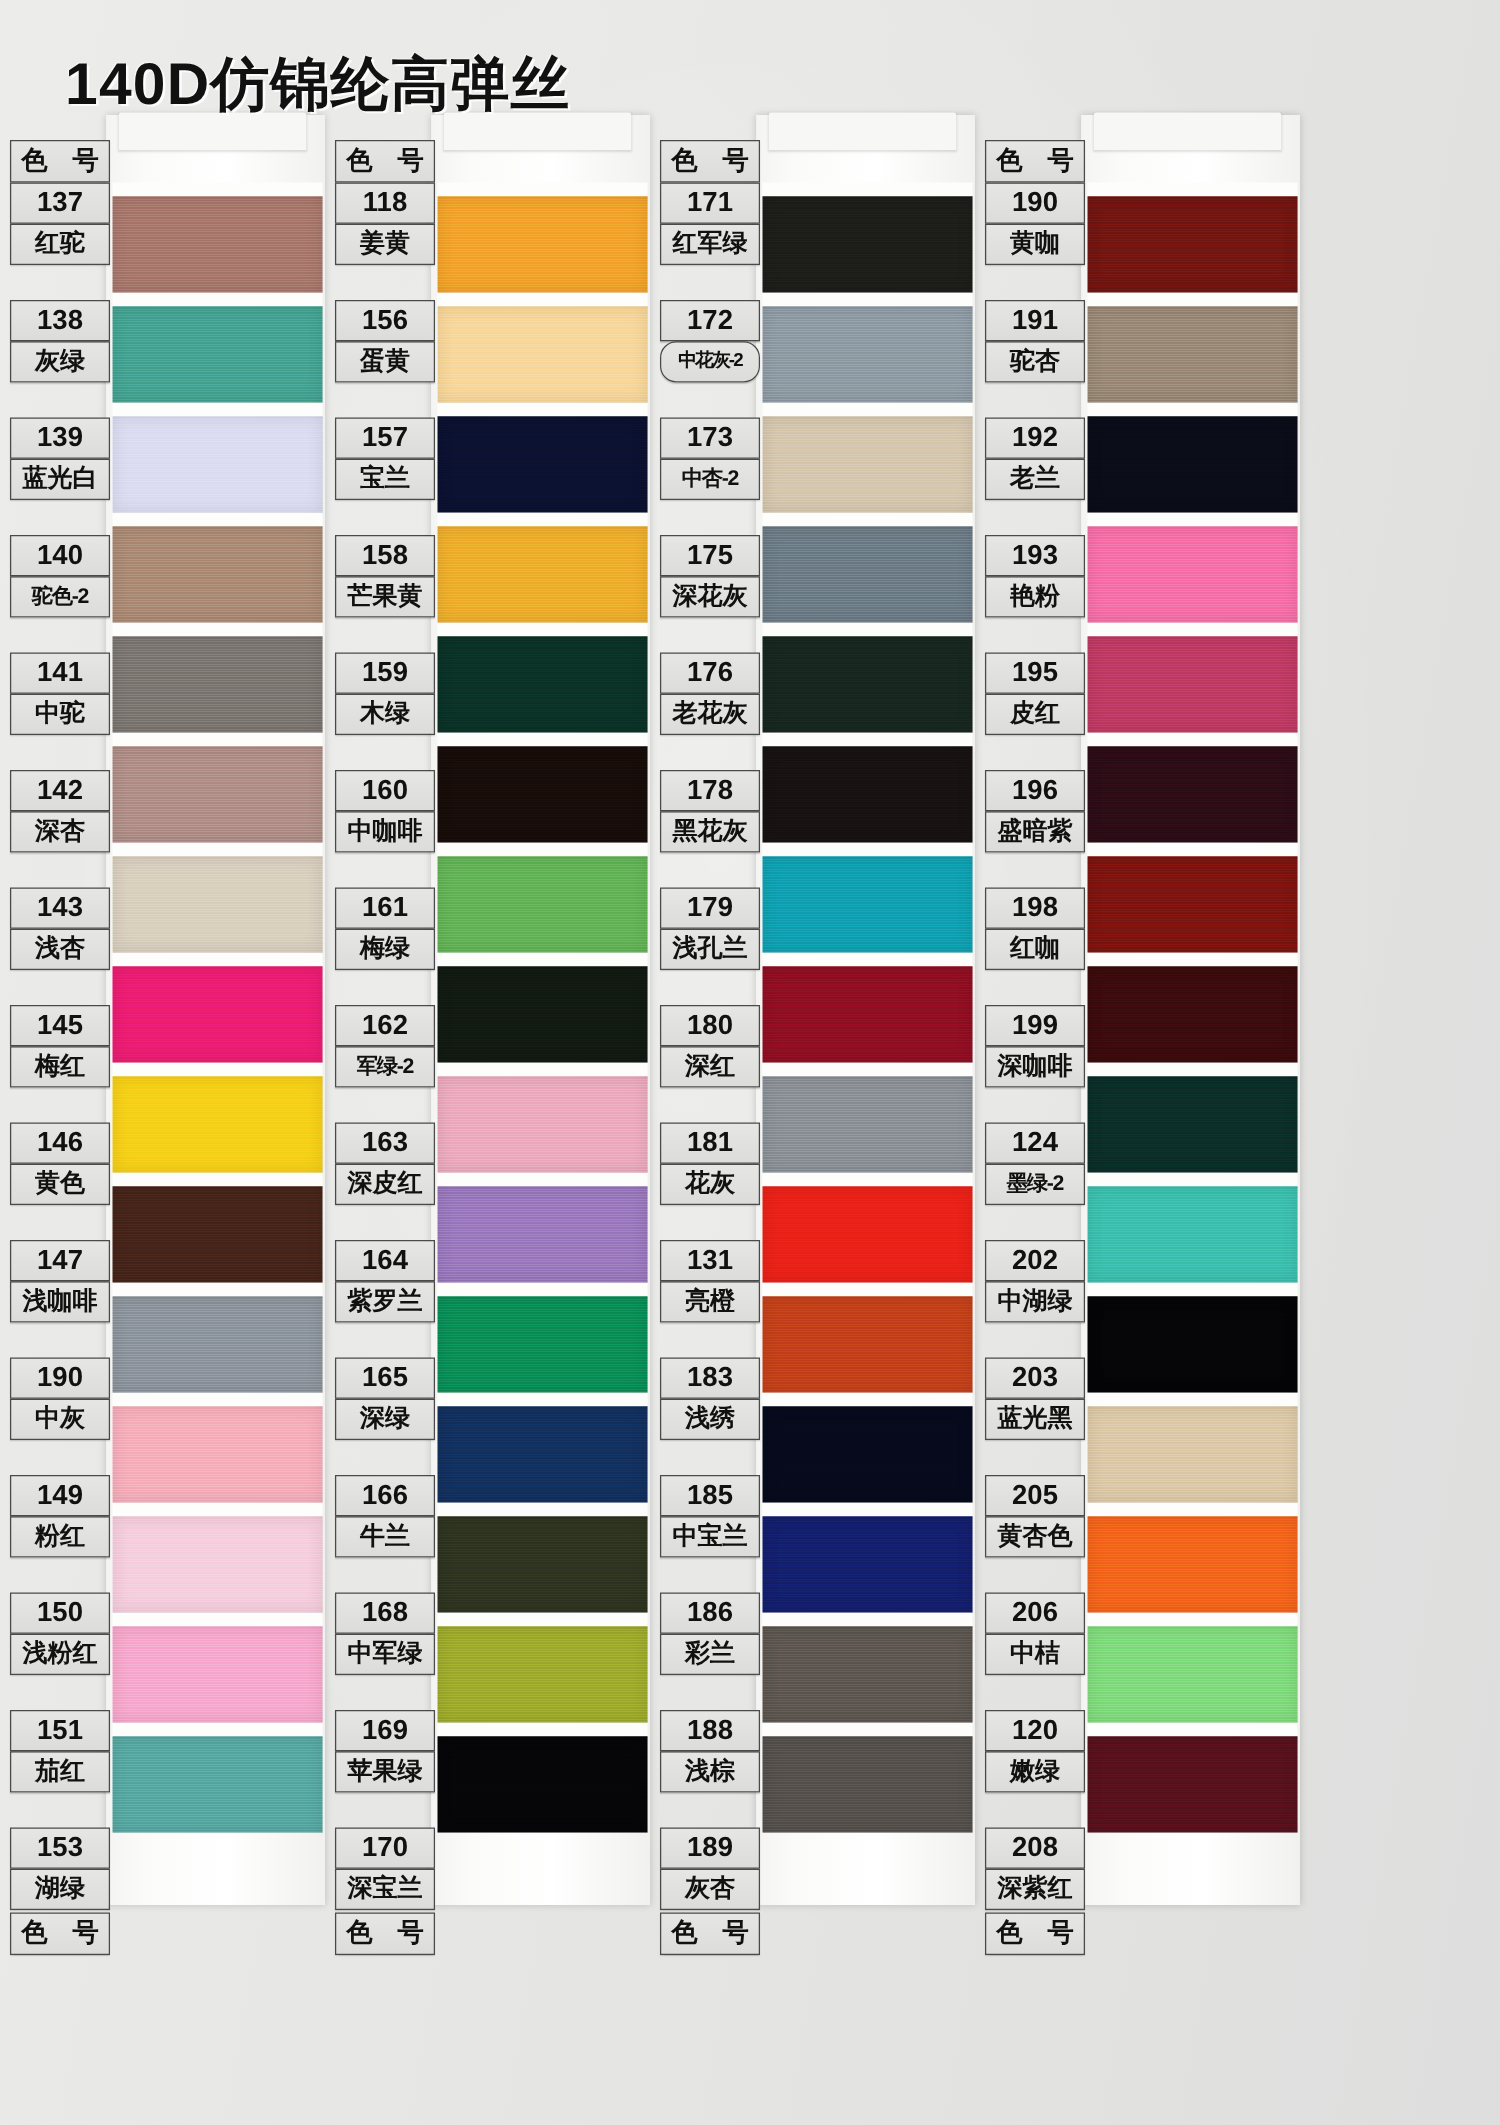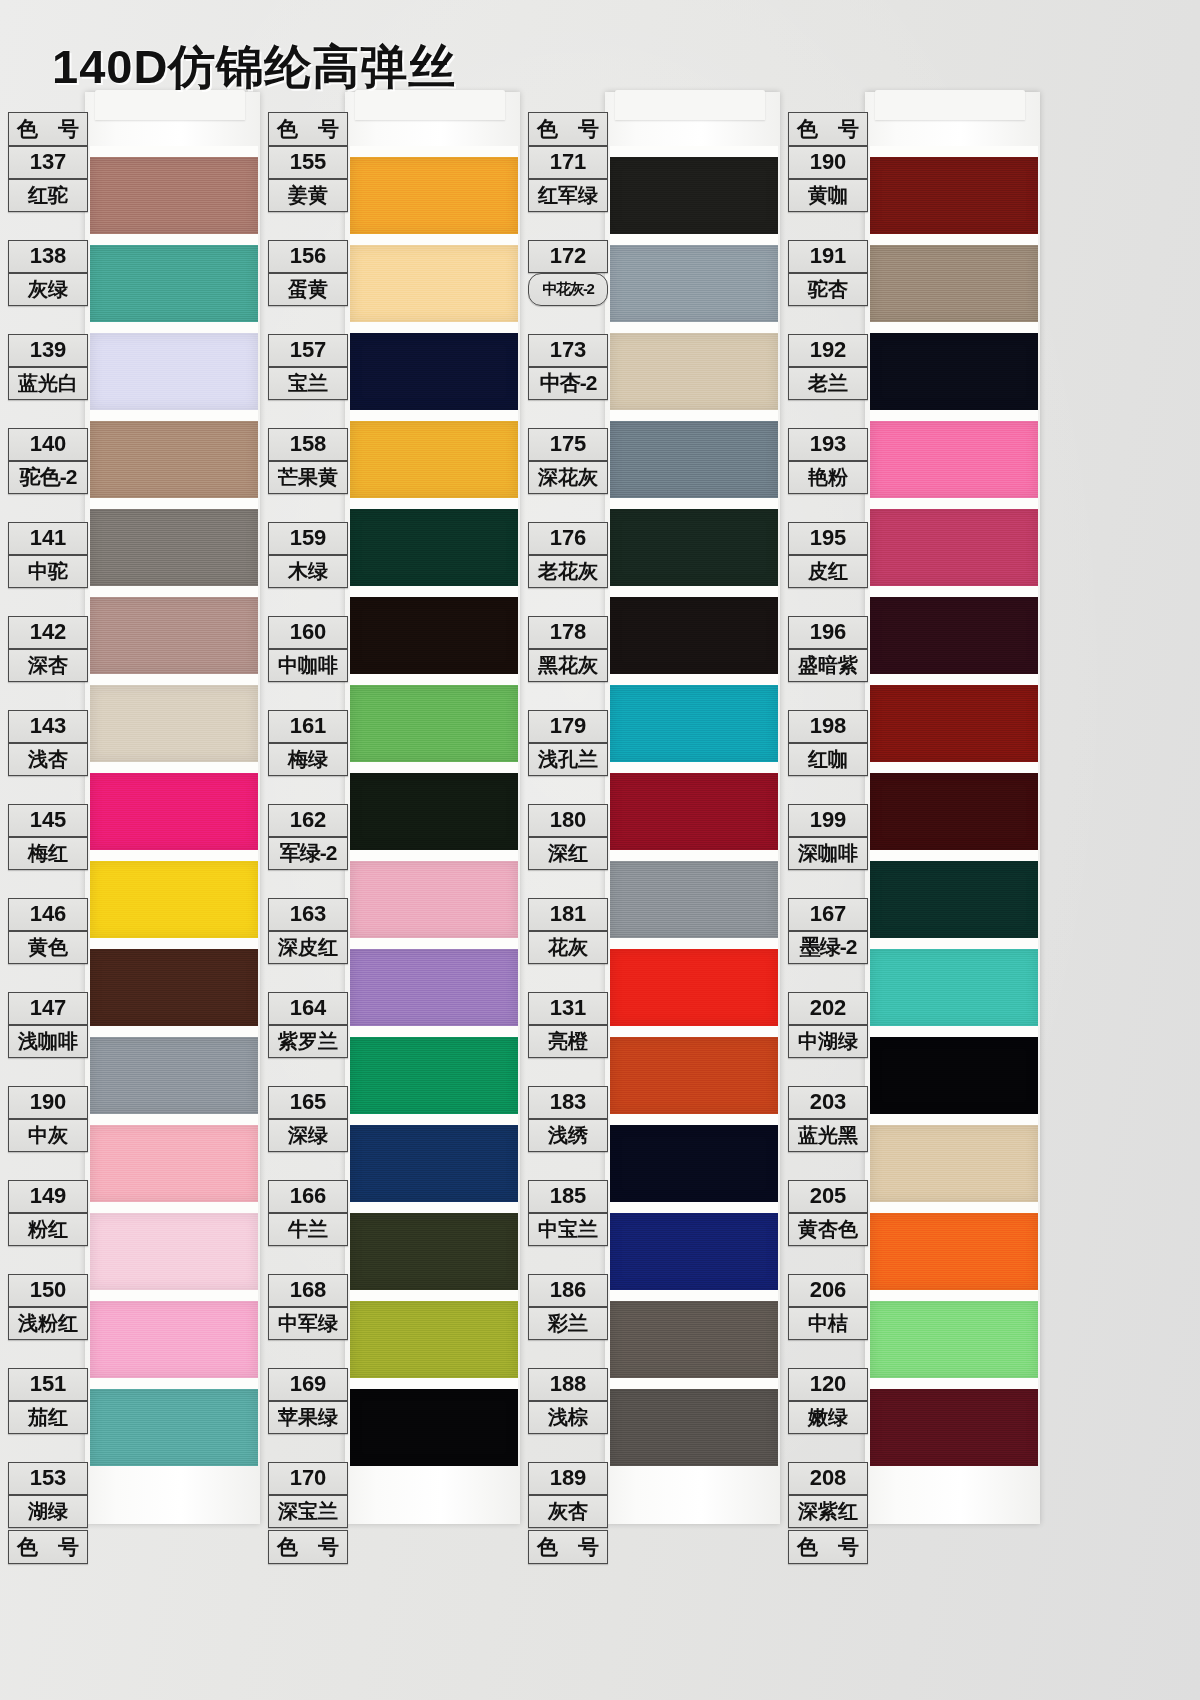--- a/index.html
+++ b/index.html
@@ -88,21 +88,21 @@
   .pair.first{ margin-top:0; }
   .cell.num{
     height:33px;line-height:30px;font-size:22px;
     border-bottom-width:0.8px;
   }
   .cell.nm{
     height:33px;line-height:30px;font-size:20px;
     border-top-width:0.8px;
     letter-spacing:0px;
   }
-  .cell.nm.long{ font-size:21px; letter-spacing:-1px;}
+  .cell.nm.long{ font-size:17px; letter-spacing:-1px;}
   .cell.nm.xlong{ font-size:15px; letter-spacing:-1.5px;border-radius:13px;}
 
   .swatchcol{
     position:absolute;
     left:90px; top:16px;
     width:168px;
     z-index:5;
   }
   .swhdr{ height:34px; }
   .sw{
@@ -261,21 +261,21 @@
         <div class="gap"></div>
         <div class="sw" title="中军绿" style="background: rgb(46, 52, 32);"></div>
         <div class="gap"></div>
         <div class="sw" title="苹果绿" style="background: rgb(158, 171, 44);"></div>
         <div class="gap"></div>
         <div class="sw" title="深宝兰" style="background: rgb(6, 6, 8);"></div>
       </div>
       <div class="labelcol">
         <div class="hdr">色  号</div>
         <div class="pair first">
-          <div class="cell num">155</div>
+          <div class="cell num">118</div>
           <div class="cell nm">姜黄</div>
         </div>
         <div class="pair">
           <div class="cell num">156</div>
           <div class="cell nm">蛋黄</div>
         </div>
         <div class="pair">
           <div class="cell num">157</div>
           <div class="cell nm">宝兰</div>
         </div>
@@ -495,21 +495,21 @@
         </div>
         <div class="pair">
           <div class="cell num">198</div>
           <div class="cell nm">红咖</div>
         </div>
         <div class="pair">
           <div class="cell num">199</div>
           <div class="cell nm">深咖啡</div>
         </div>
         <div class="pair">
-          <div class="cell num">167</div>
+          <div class="cell num">124</div>
           <div class="cell nm long">墨绿-2</div>
         </div>
         <div class="pair">
           <div class="cell num">202</div>
           <div class="cell nm">中湖绿</div>
         </div>
         <div class="pair">
           <div class="cell num">203</div>
           <div class="cell nm">蓝光黑</div>
         </div>

